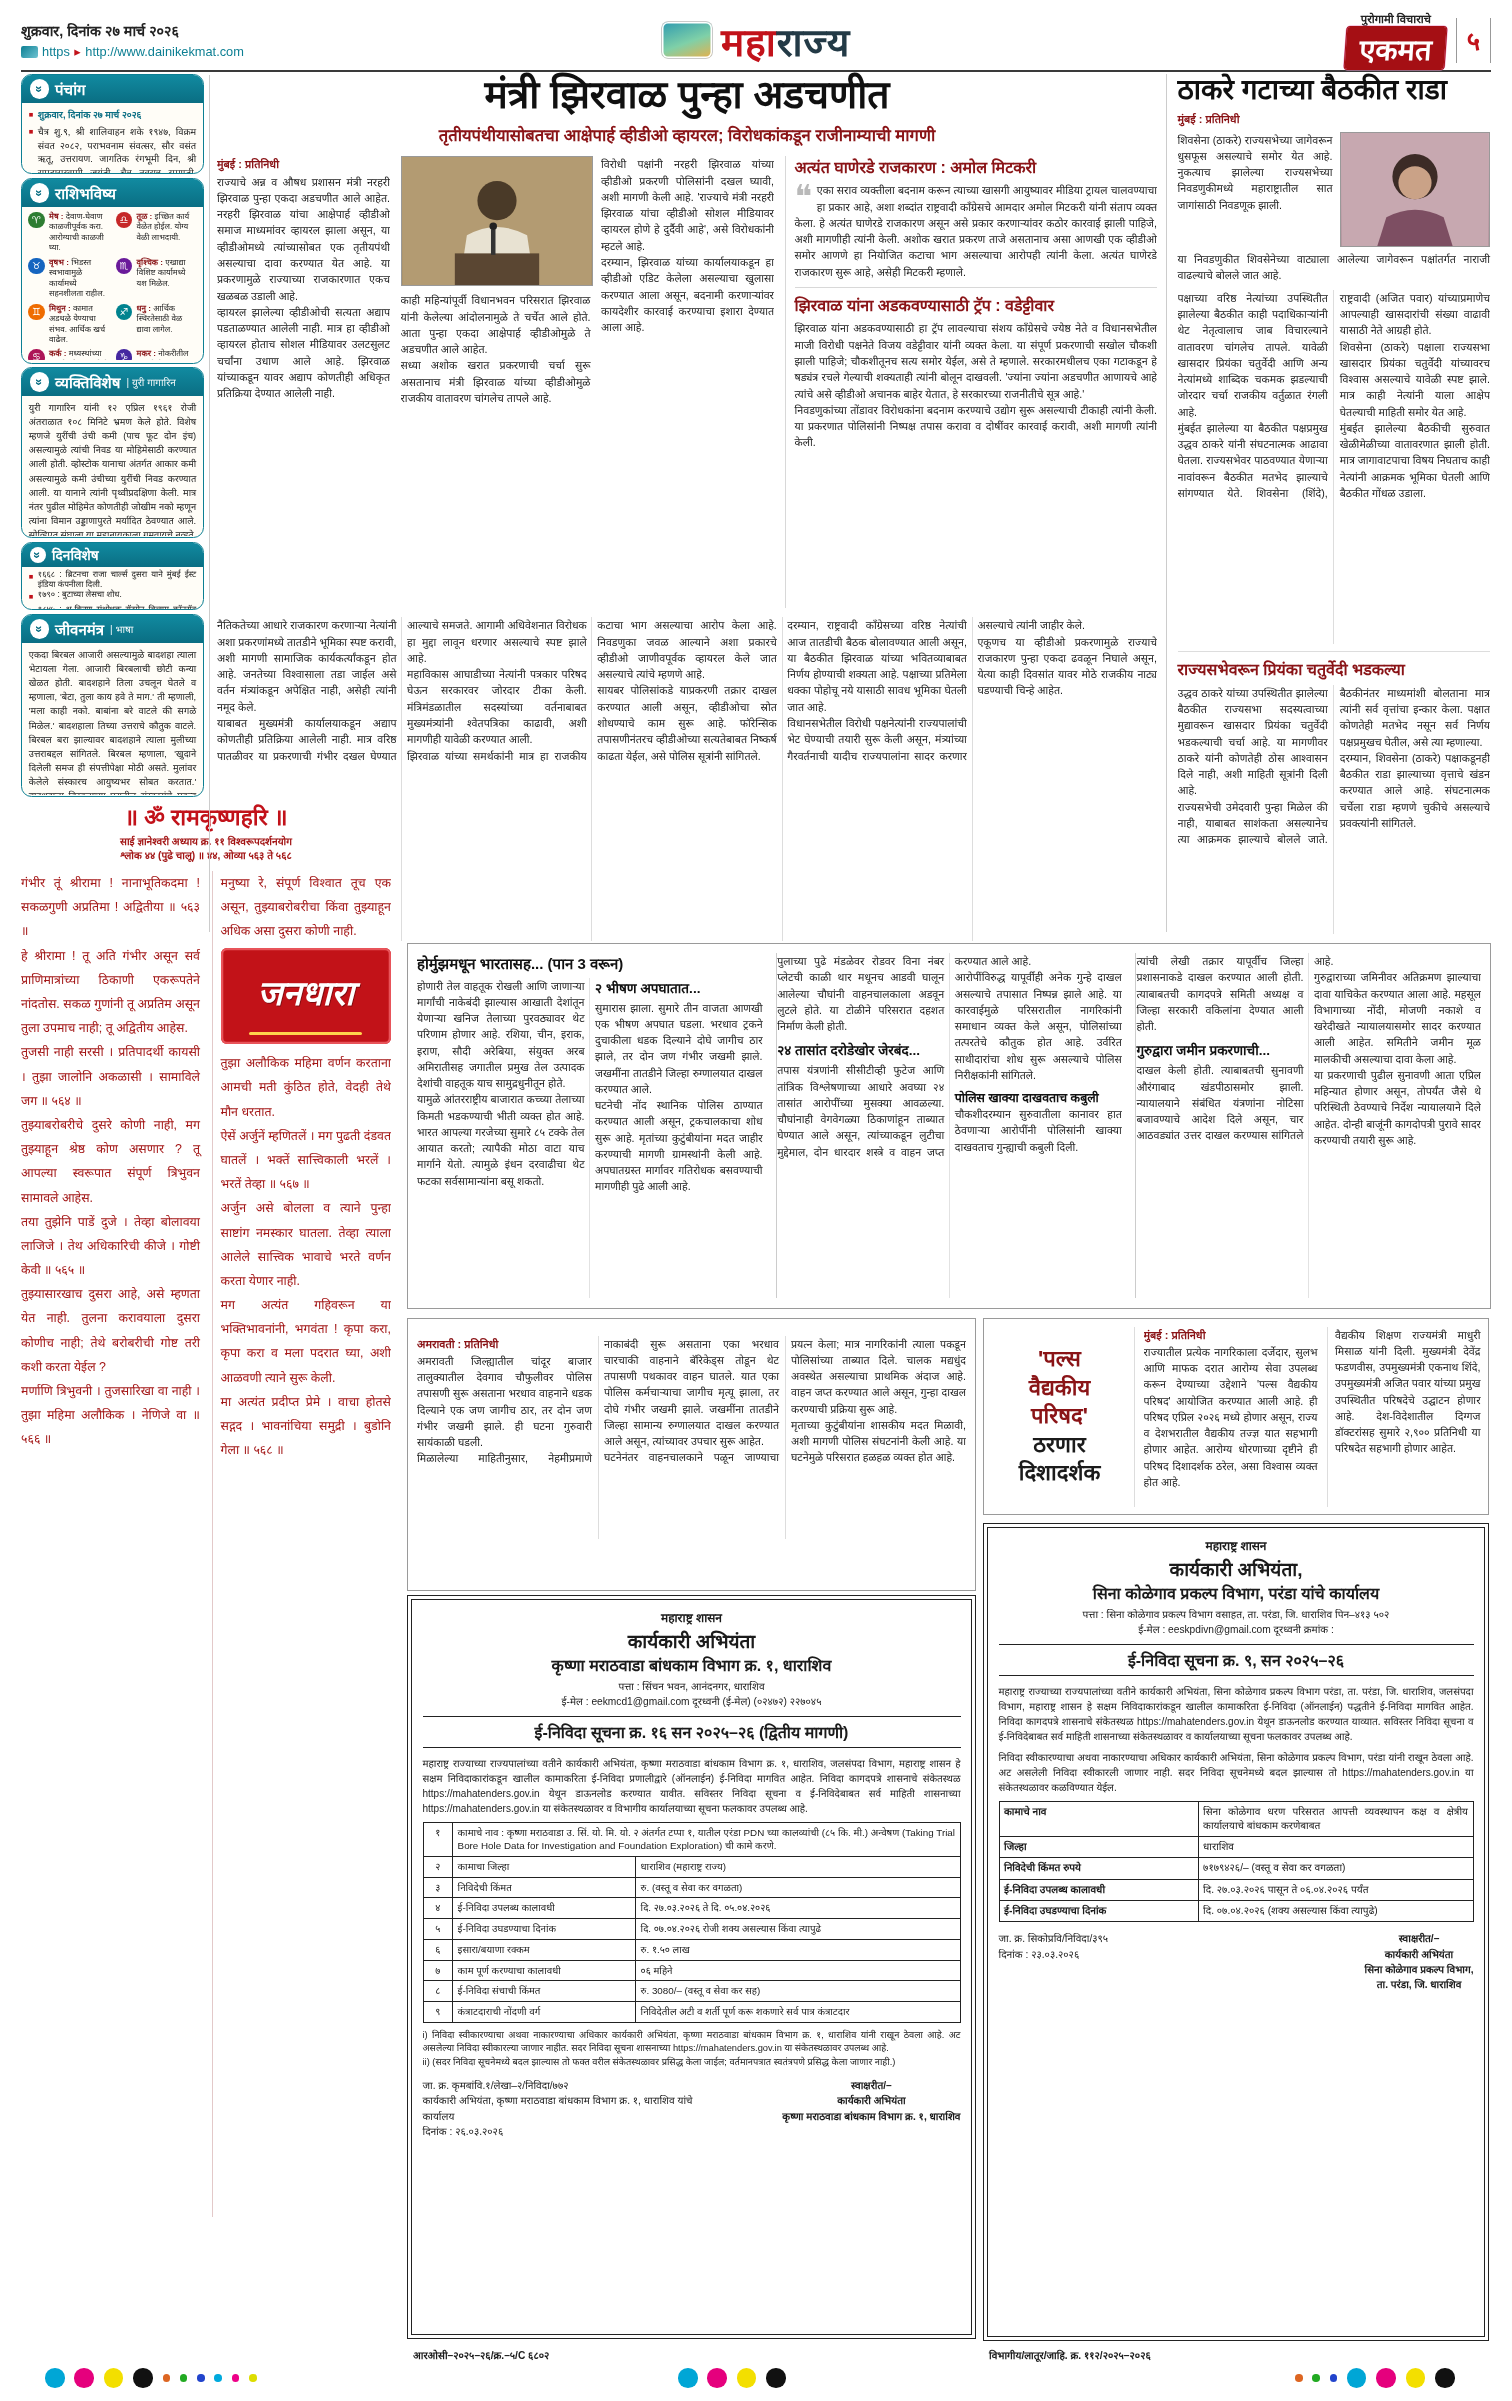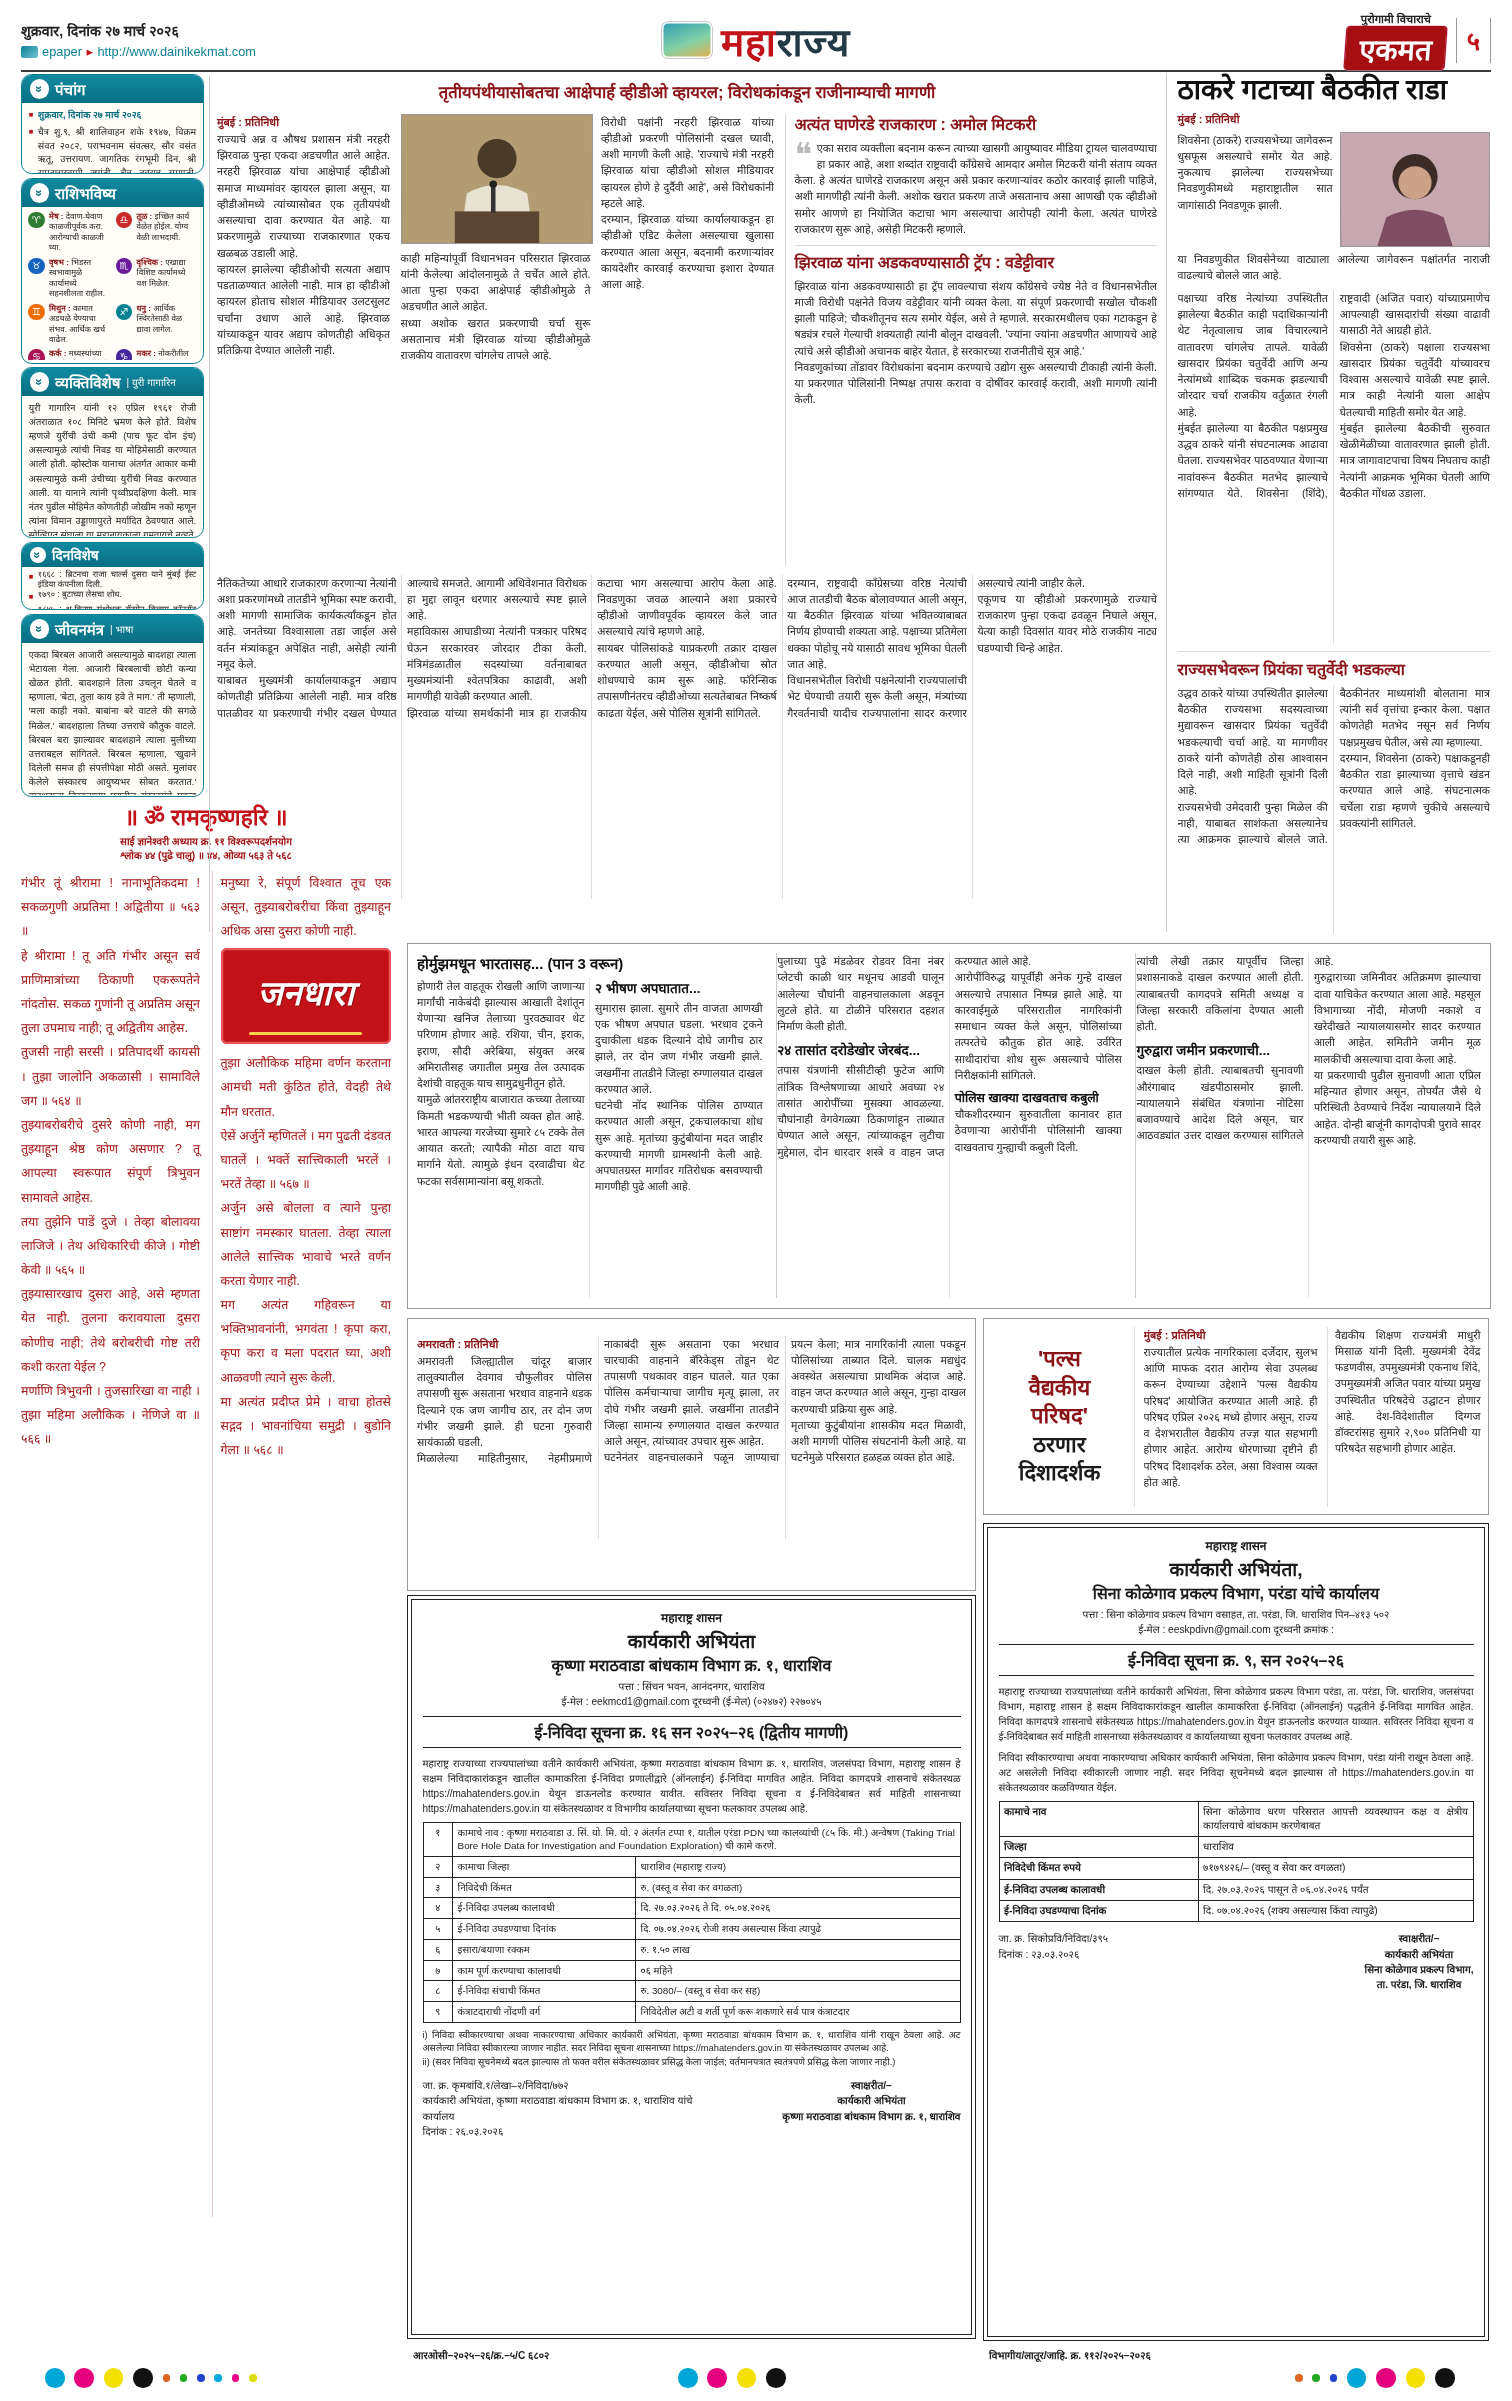--- a/index.html
+++ b/index.html
@@ -123,21 +123,21 @@
 </head>
 <body>
 
 <div class="page">
 
   <div class="abs hdr">
     <div class="hdr-left">
       <div class="hdr-date">शुक्रवार, दिनांक २७ मार्च २०२६</div>
       <div class="hdr-ep">
         <span class="ep-icon"></span>
-        <span>epaper</span>
+        <span>https</span>
         <span style="color:#c2121a;font-weight:bold;">▸</span>
         <span>http://www.dainikekmat.com</span>
       </div>
     </div>
     <div class="hdr-center">
       <span class="logo"></span>
       <span class="masthead"><span class="m1">महा</span><span class="m2">राज्य</span></span>
     </div>
     <div class="hdr-right">
       <div class="brandbox">
@@ -284,20 +284,21 @@
 अर्जुन असे बोलला व त्याने पुन्हा साष्टांग नमस्कार घातला. तेव्हा त्याला आलेले सात्त्विक भावाचे भरते वर्णन करता येणार नाही.
 मग अत्यंत गहिवरून या भक्तिभावनांनी, भगवंता ! कृपा करा, कृपा करा व मला पदरात घ्या, अशी आळवणी त्याने सुरू केली.
 मा अत्यंत प्रदीप्त प्रेमे । वाचा होतसे सद्गद । भावनांचिया समुद्री । बुडोनि गेला ॥ ५६८ ॥</div>
       </div>
     </div>
   </div>
 
   <div class="abs vline" style="left:209px;top:75px;height:857px;"></div>
 
   <div class="abs mainstory">
+    <div class="h-main">मंत्री झिरवाळ पुन्हा अडचणीत</div>
     <div class="deck">तृतीयपंथीयासोबतचा आक्षेपार्ह व्हीडीओ व्हायरल; विरोधकांकडून राजीनाम्याची मागणी</div>
     <div class="ms-row">
       <div>
         <div class="byline">मुंबई : प्रतिनिधी</div>
         <div class="bodytext" style="height:433px;overflow:hidden;">राज्याचे अन्न व औषध प्रशासन मंत्री नरहरी झिरवाळ पुन्हा एकदा अडचणीत आले आहेत. नरहरी झिरवाळ यांचा आक्षेपार्ह व्हीडीओ समाज माध्यमांवर व्हायरल झाला असून, या व्हीडीओमध्ये त्यांच्यासोबत एक तृतीयपंथी असल्याचा दावा करण्यात येत आहे. या प्रकरणामुळे राज्याच्या राजकारणात एकच खळबळ उडाली आहे.
 व्हायरल झालेल्या व्हीडीओची सत्यता अद्याप पडताळण्यात आलेली नाही. मात्र हा व्हीडीओ व्हायरल होताच सोशल मीडियावर उलटसुलट चर्चांना उधाण आले आहे. झिरवाळ यांच्याकडून यावर अद्याप कोणतीही अधिकृत प्रतिक्रिया देण्यात आलेली नाही.</div>
       </div>
       <div>
         <div class="photo1">
           <svg viewBox="0 0 252 170" width="190" height="128">

